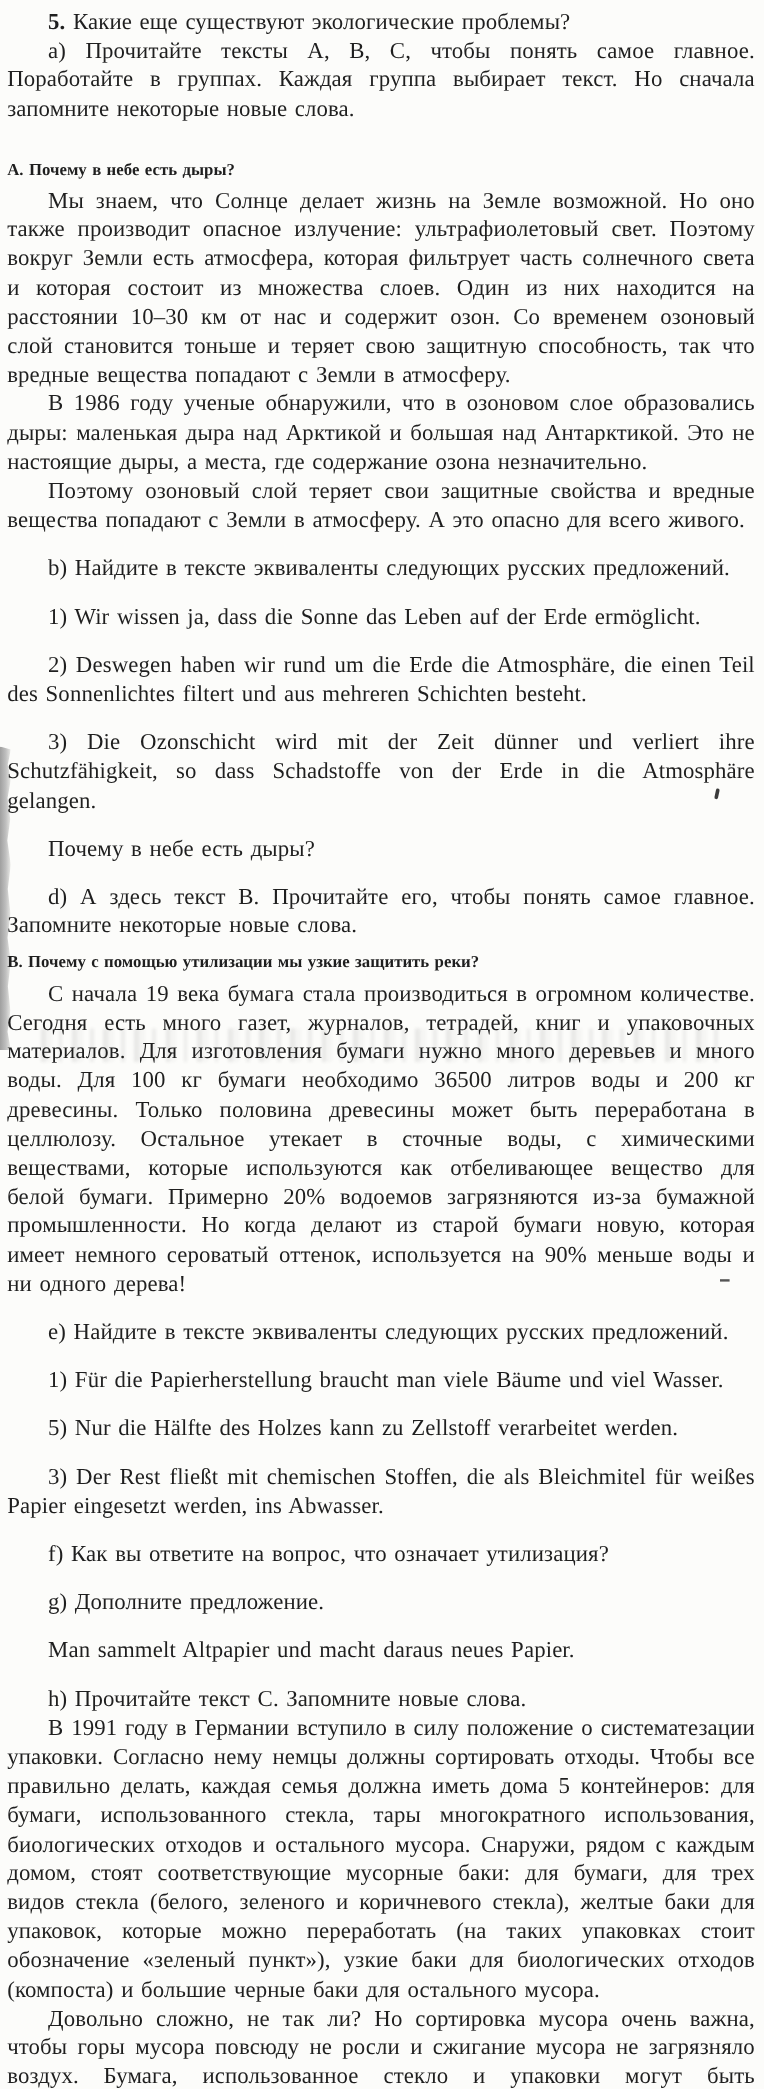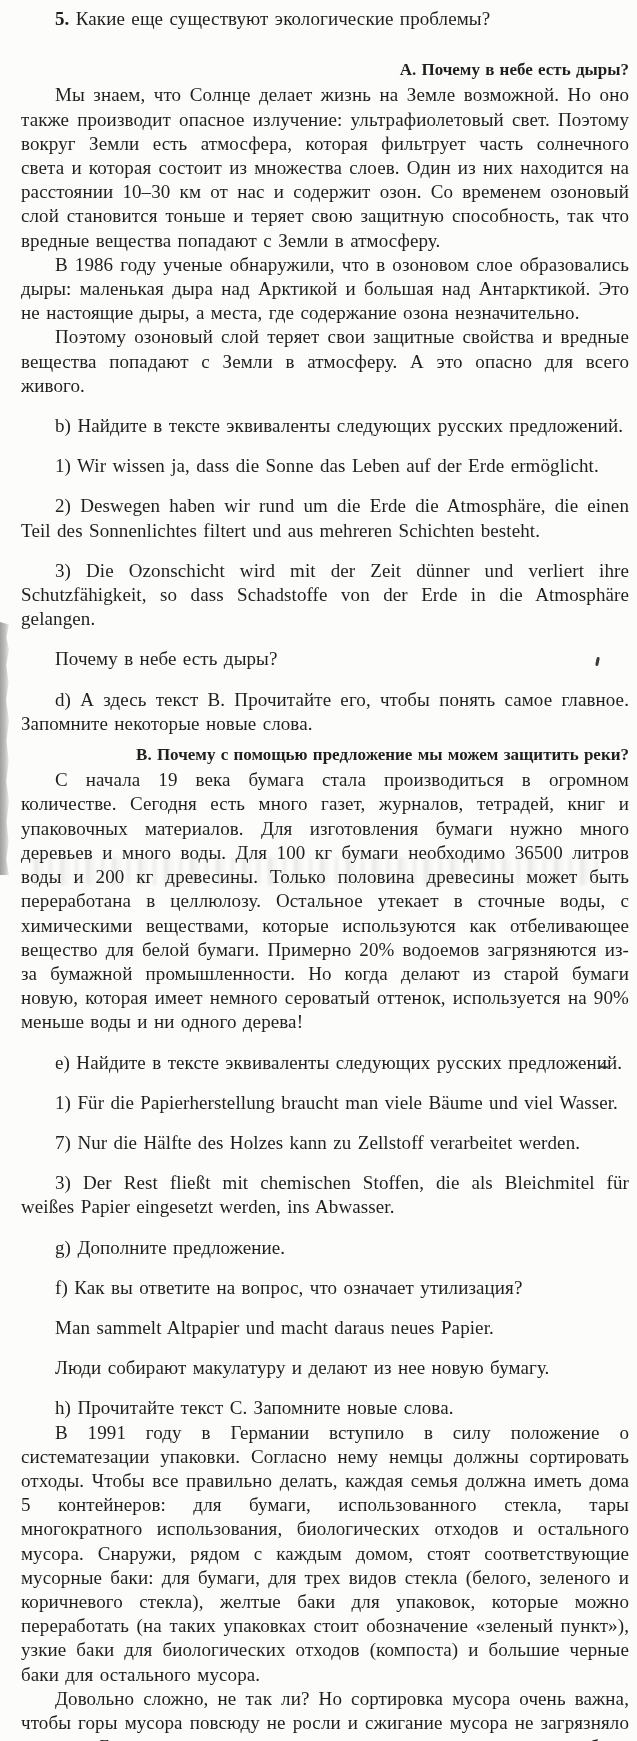--- a/index.html
+++ b/index.html
@@ -7,40 +7,40 @@
     width: 637px; height: 1741px;
     background: #fcfcfa;
     font-family: "Liberation Serif", "DejaVu Serif", serif;
     color: #1f1f1f;
     overflow: hidden;
     position: relative;
   }
   .page {
     box-sizing: border-box;
     width: 637px; height: 1741px;
-    padding: 7px 8px 0 21px;
+    padding: 7px 8px 0 6px;
     position: relative;
     z-index: 2;
   }
   .t {
     margin: 0;
     font-size: 19px;
     line-height: 24.2px;
     text-align: justify;
     text-indent: 34px;
     word-spacing: 1.5px;
     letter-spacing: 0.1px;
   }
   .b { font-weight: bold; }
   .h {
     margin: 0;
-    font-size: 17px;
+    font-size: 14px;
     line-height: 24.2px;
     font-weight: bold;
-    text-align: right;
+    text-align: left;
     word-spacing: 1px;
   }
   .h-a { margin-top: 27px; margin-bottom: 1px; }
   .h-b { margin-top: 7px; margin-bottom: 1px; }
   .h-c { margin-top: 37px; margin-bottom: 2px; }
   .mt2 { margin-top: 16px; }
   
   .left-strip {
     position: absolute; z-index: 1;
     left: 0; top: 622px; width: 9px; height: 253px;
@@ -65,40 +65,40 @@
 <body>
 
 <div class="left-strip"></div>
 <div class="watermark"></div>
 <div class="speck-1"></div>
 <div class="speck-2"></div>
 
 <div class="page">
 
   <p class="t"><span class="b">5.</span> <span>Какие еще существуют экологические проблемы?</span></p>
+  <p class="t">а) Прочитайте тексты А, В, С, чтобы понять самое главное. Поработайте в группах. Каждая группа выбирает текст. Но сначала запомните некоторые новые слова.</p>
 
   <h3 class="h h-a">А. Почему в небе есть дыры?</h3>
   <p class="t">Мы знаем, что Солнце делает жизнь на Земле возможной. Но оно также производит опасное излучение: ультрафиолетовый свет. Поэтому вокруг Земли есть атмосфера, которая фильтрует часть солнечного света и которая состоит из множества слоев. Один из них находится на расстоянии 10–30 км от нас и содержит озон. Со временем озоновый слой становится тоньше и теряет свою защитную способность, так что вредные вещества попадают с Земли в атмосферу.</p>
   <p class="t">В 1986 году ученые обнаружили, что в озоновом слое образовались дыры: маленькая дыра над Арктикой и большая над Антарктикой. Это не настоящие дыры, а места, где содержание озона незначительно.</p>
   <p class="t">Поэтому озоновый слой теряет свои защитные свойства и вредные вещества попадают с Земли в атмосферу. А это опасно для всего живого.</p>
   <p class="t mt2">b) Найдите в тексте эквиваленты следующих русских предложений.</p>
   <p class="t mt2">1) Wir wissen ja, dass die Sonne das Leben auf der Erde ermöglicht.</p>
   <p class="t mt2">2) Deswegen haben wir rund um die Erde die Atmosphäre, die einen Teil des Sonnenlichtes filtert und aus mehreren Schichten besteht.</p>
   <p class="t mt2">3) Die Ozonschicht wird mit der Zeit dünner und verliert ihre Schutzfähigkeit, so dass Schadstoffe von der Erde in die Atmosphäre gelangen.</p>
   <p class="t mt2">Почему в небе есть дыры?</p>
   <p class="t mt2">d) А здесь текст В. Прочитайте его, чтобы понять самое главное. Запомните некоторые новые слова.</p>
 
-  <h3 class="h h-b">В. Почему с помощью предложение мы можем защитить реки?</h3>
+  <h3 class="h h-b">В. Почему с помощью утилизации мы узкие защитить реки?</h3>
   <p class="t">С начала 19 века бумага стала производиться в огромном количестве. Сегодня есть много газет, журналов, тетрадей, книг и упаковочных материалов. Для изготовления бумаги нужно много деревьев и много воды. Для 100 кг бумаги необходимо 36500 литров воды и 200 кг древесины. Только половина древесины может быть переработана в целлюлозу. Остальное утекает в сточные воды, с химическими веществами, которые используются как отбеливающее вещество для белой бумаги. Примерно 20% водоемов загрязняются из-за бумажной промышленности. Но когда делают из старой бумаги новую, которая имеет немного сероватый оттенок, используется на 90% меньше воды и ни одного дерева!</p>
   <p class="t mt2">e) Найдите в тексте эквиваленты следующих русских предложений.</p>
   <p class="t mt2">1) Für die Papierherstellung braucht man viele Bäume und viel Wasser.</p>
-  <p class="t mt2">7) Nur die Hälfte des Holzes kann zu Zellstoff verarbeitet werden.</p>
+  <p class="t mt2">5) Nur die Hälfte des Holzes kann zu Zellstoff verarbeitet werden.</p>
   <p class="t mt2">3) Der Rest fließt mit chemischen Stoffen, die als Bleichmitel für weißes Papier eingesetzt werden, ins Abwasser.</p>
+  <p class="t mt2">f) Как вы ответите на вопрос, что означает утилизация?</p>
   <p class="t mt2">g) Дополните предложение.</p>
-  <p class="t mt2">f) Как вы ответите на вопрос, что означает утилизация?</p>
   <p class="t mt2">Man sammelt Altpapier und macht daraus neues Papier.</p>
-  <p class="t mt2">Люди собирают макулатуру и делают из нее новую бумагу.</p>
   <p class="t mt2">h) Прочитайте текст С. Запомните новые слова.</p>
 
   <p class="t">В 1991 году в Германии вступило в силу положение о систематезации упаковки. Согласно нему немцы должны сортировать отходы. Чтобы все правильно делать, каждая семья должна иметь дома 5 контейнеров: для бумаги, использованного стекла, тары многократного использования, биологических отходов и остального мусора. Снаружи, рядом с каждым домом, стоят соответствующие мусорные баки: для бумаги, для трех видов стекла (белого, зеленого и коричневого стекла), желтые баки для упаковок, которые можно переработать (на таких упаковках стоит обозначение «зеленый пункт»), узкие баки для биологических отходов (компоста) и большие черные баки для остального мусора.</p>
   <p class="t">Довольно сложно, не так ли? Но сортировка мусора очень важна, чтобы горы мусора повсюду не росли и сжигание мусора не загрязняло воздух. Бумага, использованное стекло и упаковки могут быть утилизированы и снова использованы. Немцы — мировые профессионалы по сортировке мусора. Хотя по статистике люди давно не сортируют мусор так активно, как раньше. Но мы вообще его не сортируем. Жаль, не правда ли?</p>
 
 </div>
 
 </body></html>

